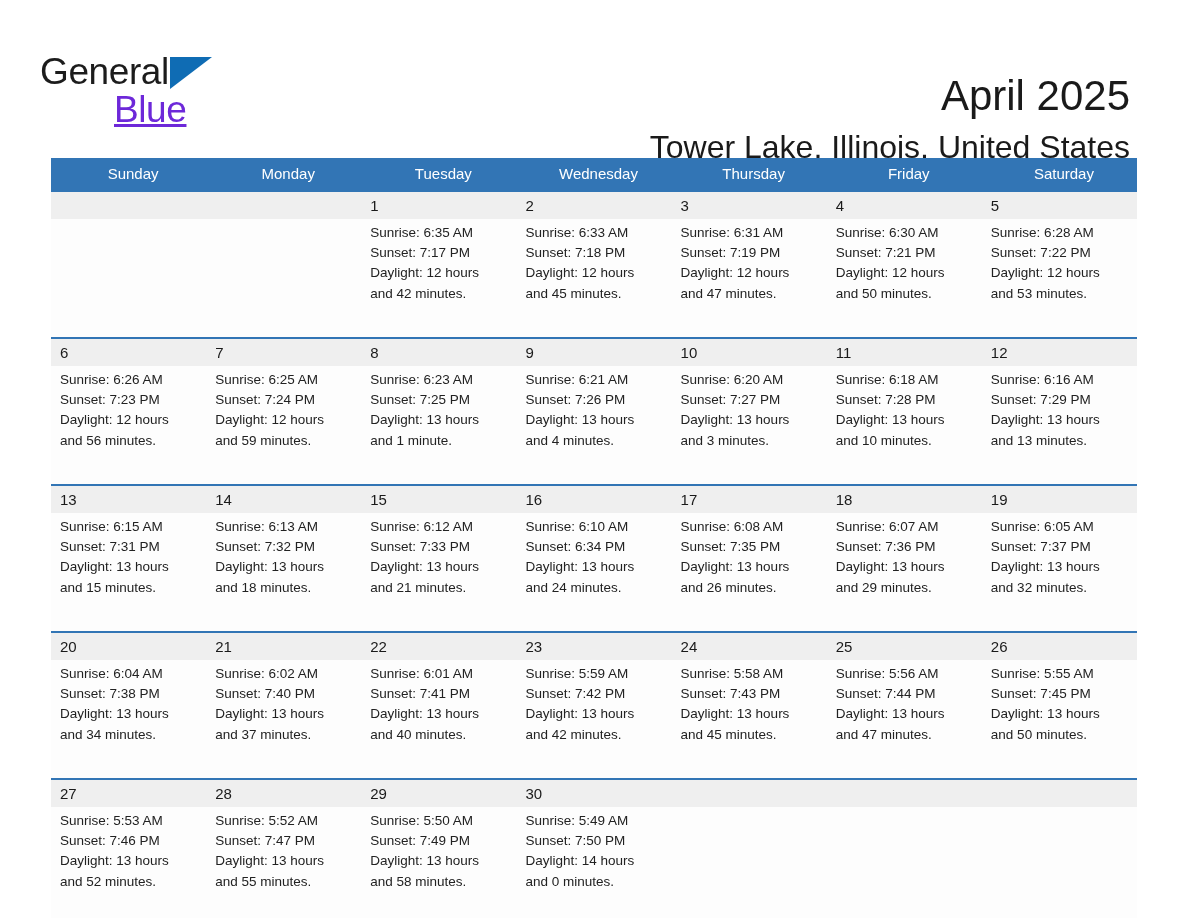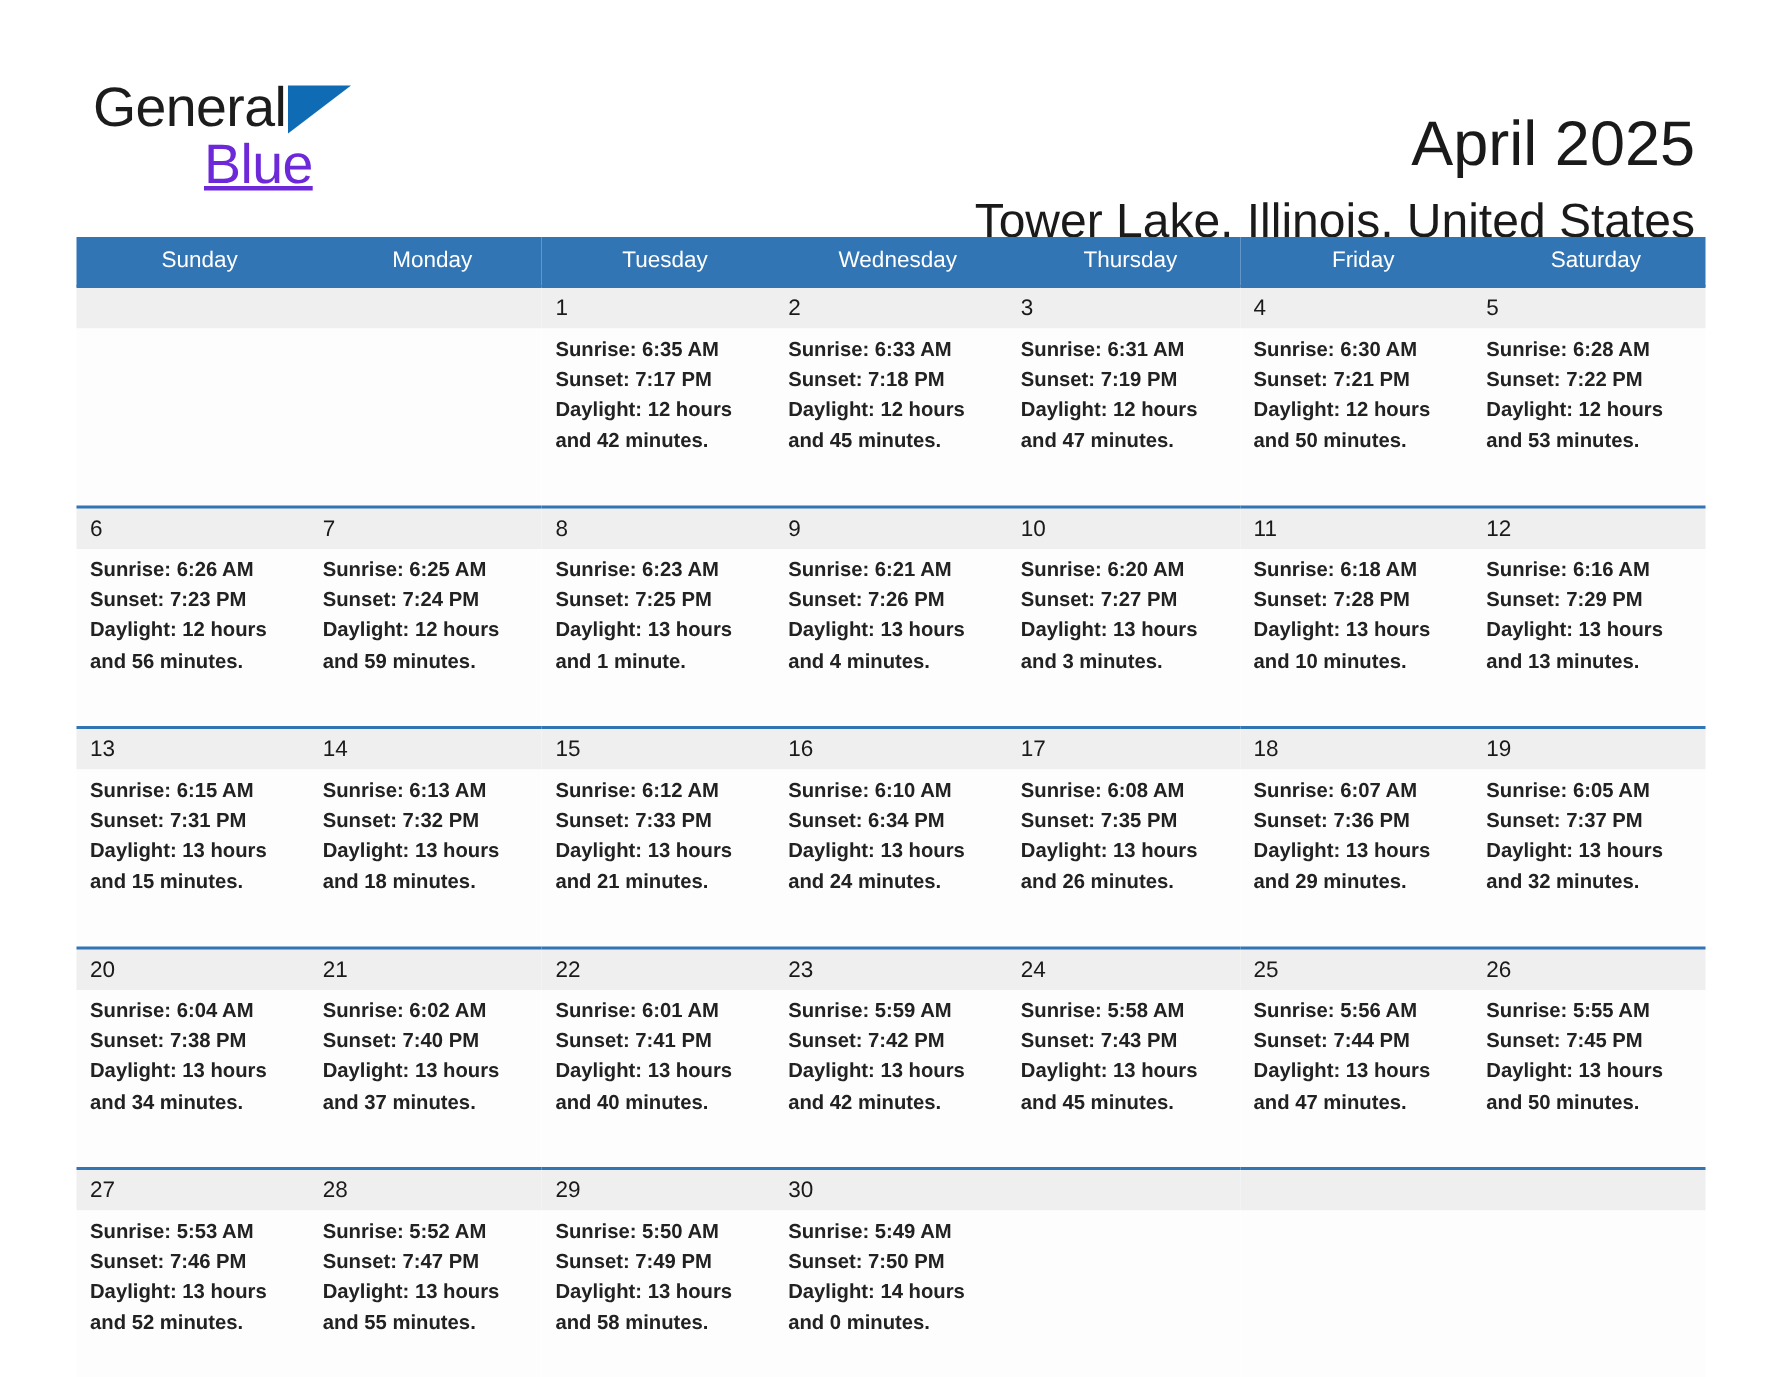--- a/index.html
+++ b/index.html
@@ -23,21 +23,21 @@
 
   
   .header {
     position: absolute;
     left: 0; top: 0;
     width: 1188px;
     height: 150px;
   }
   .logo {
     position: absolute;
-    left: 62px;
+    left: 40px;
     top: 52px;
     width: 260px;
     height: 80px;
   }
   .logo-row1 {
     position: absolute;
     left: 0; top: 0;
     display: flex;
     align-items: flex-start;
   }
@@ -126,21 +126,20 @@
     background: #efefef;
   }
   .detail-row td {
     background: #fdfdfd;
     padding: 4px 8px 22px 9px;
     font-size: 13.5px;
     line-height: 20.2px;
     color: #222222;
     vertical-align: top;
     height: 92px;
-    font-weight: bold;
   }
   .detail-row td.empty { background: #fdfdfd; }
   .detail-line { white-space: nowrap; }
 </style>
 </head>
 <body>
 
 <div class="page">
 
   <div class="header">

